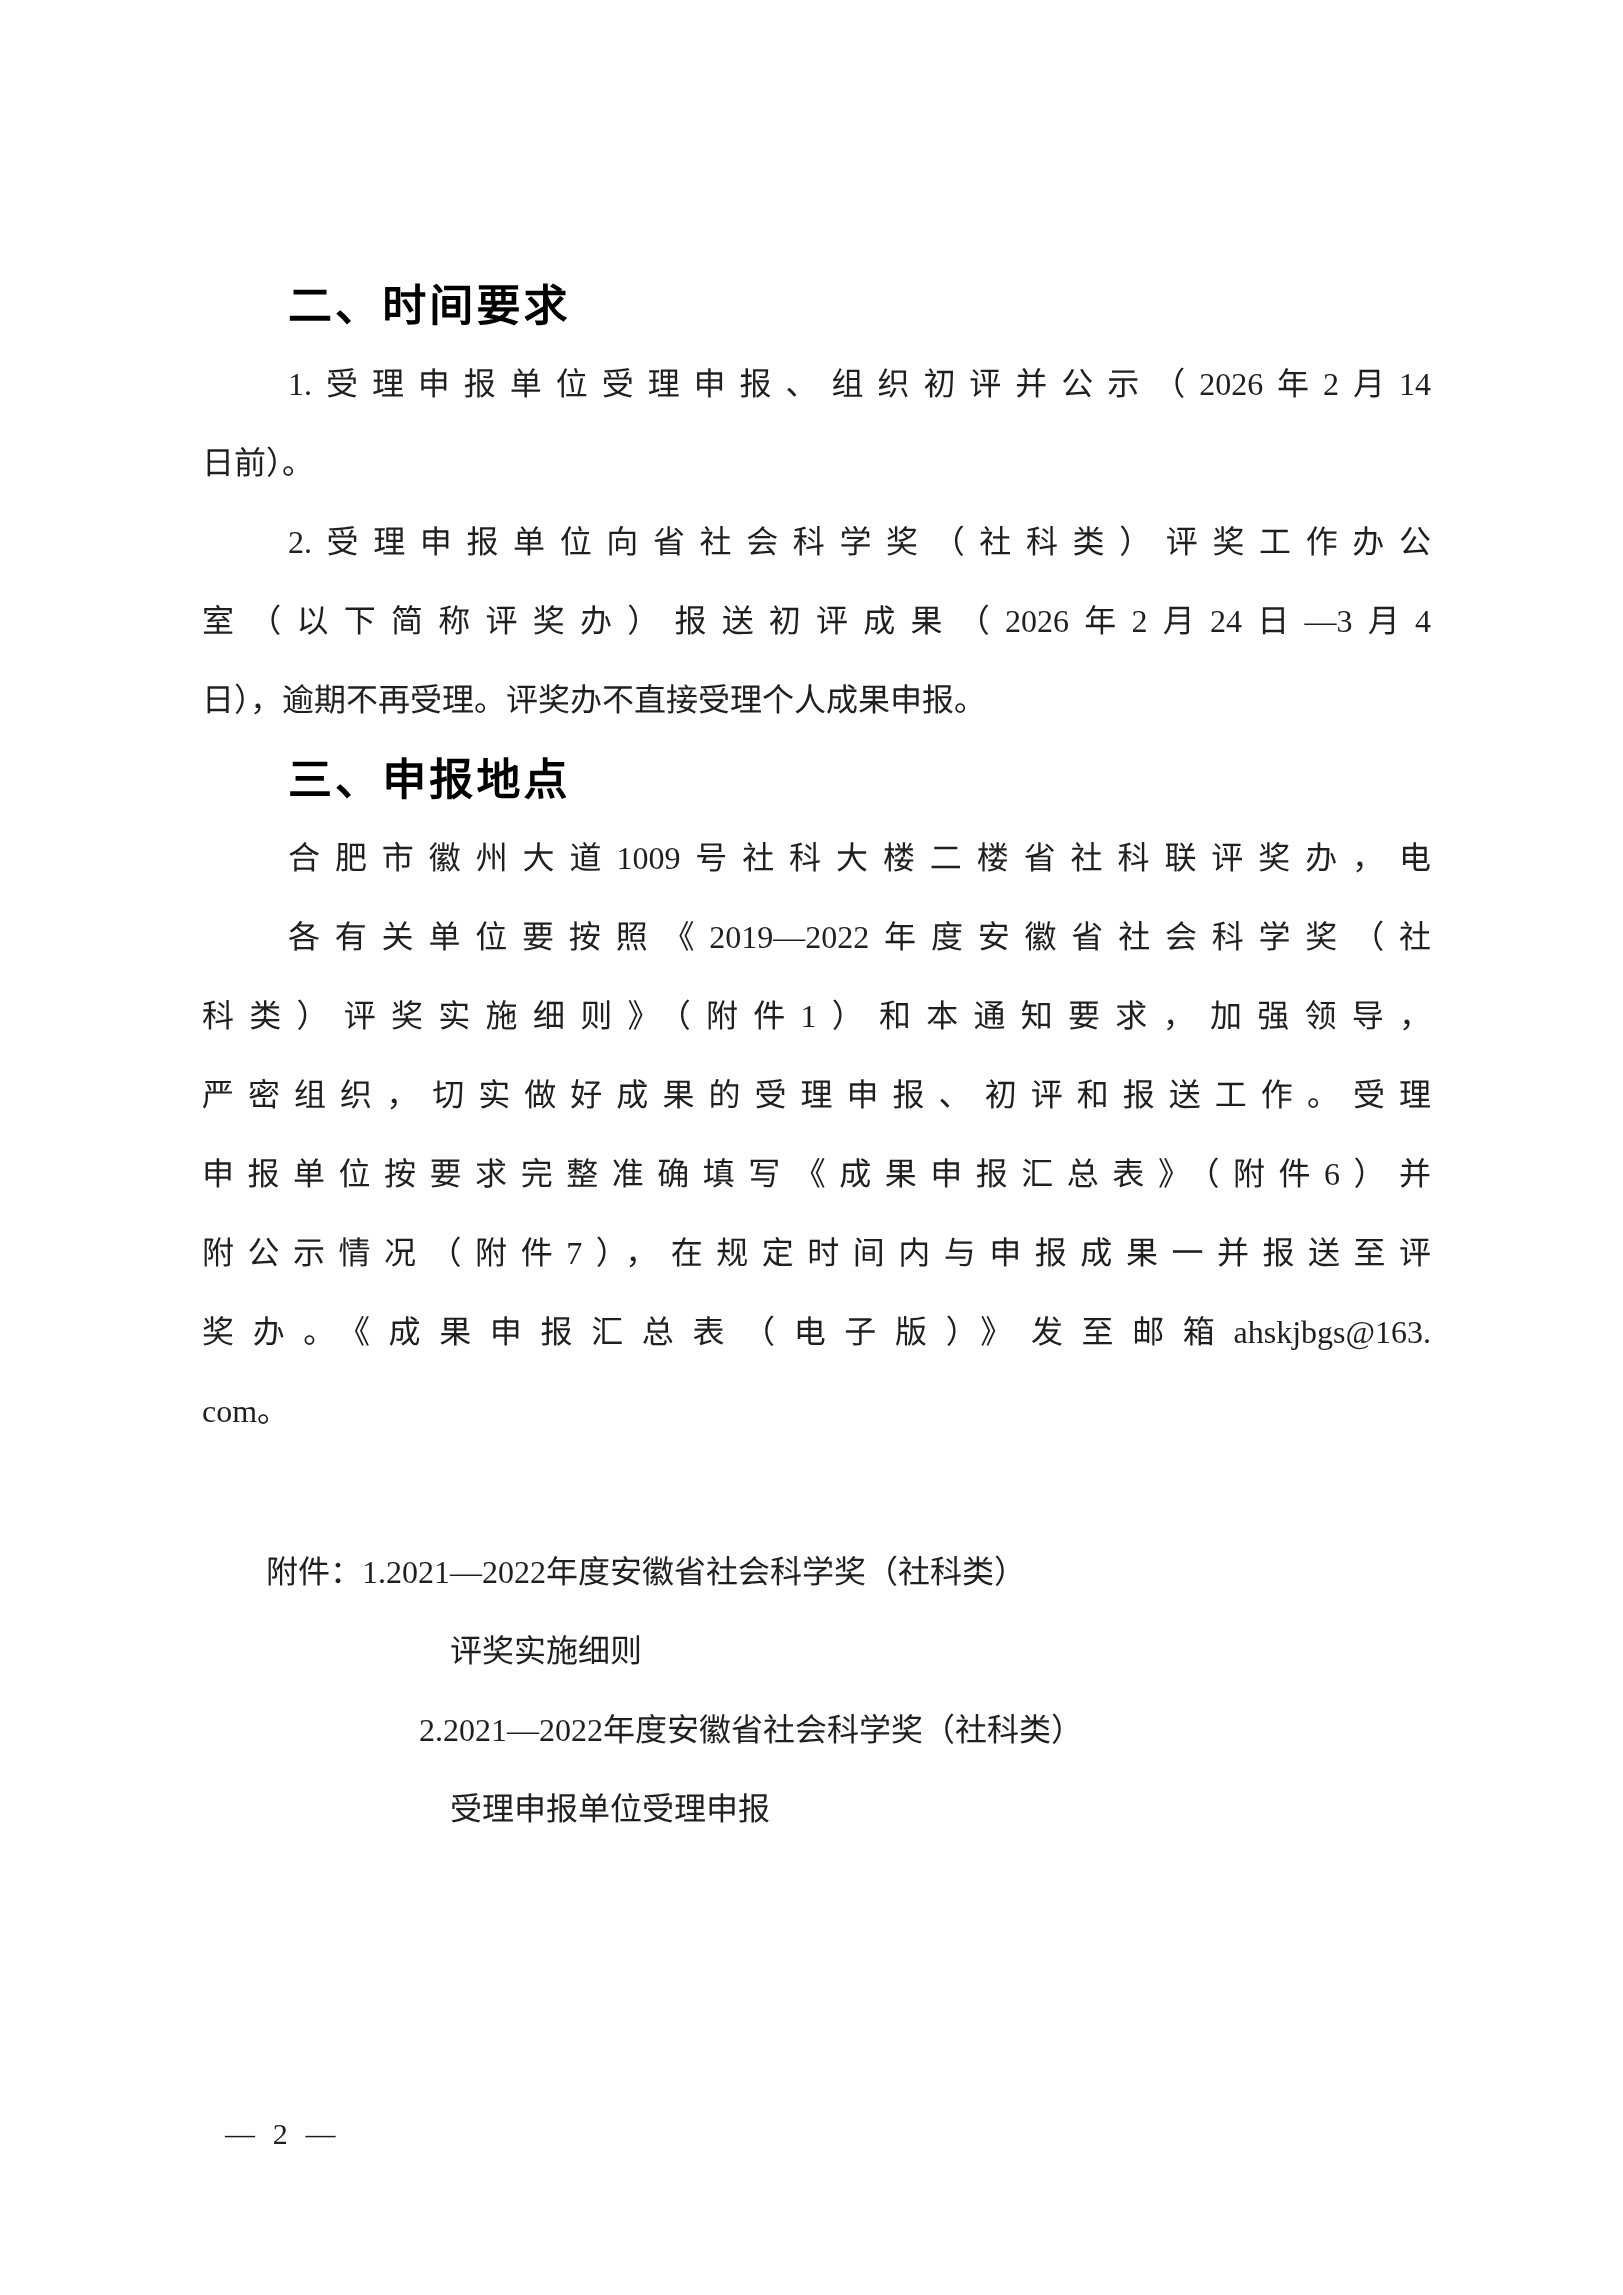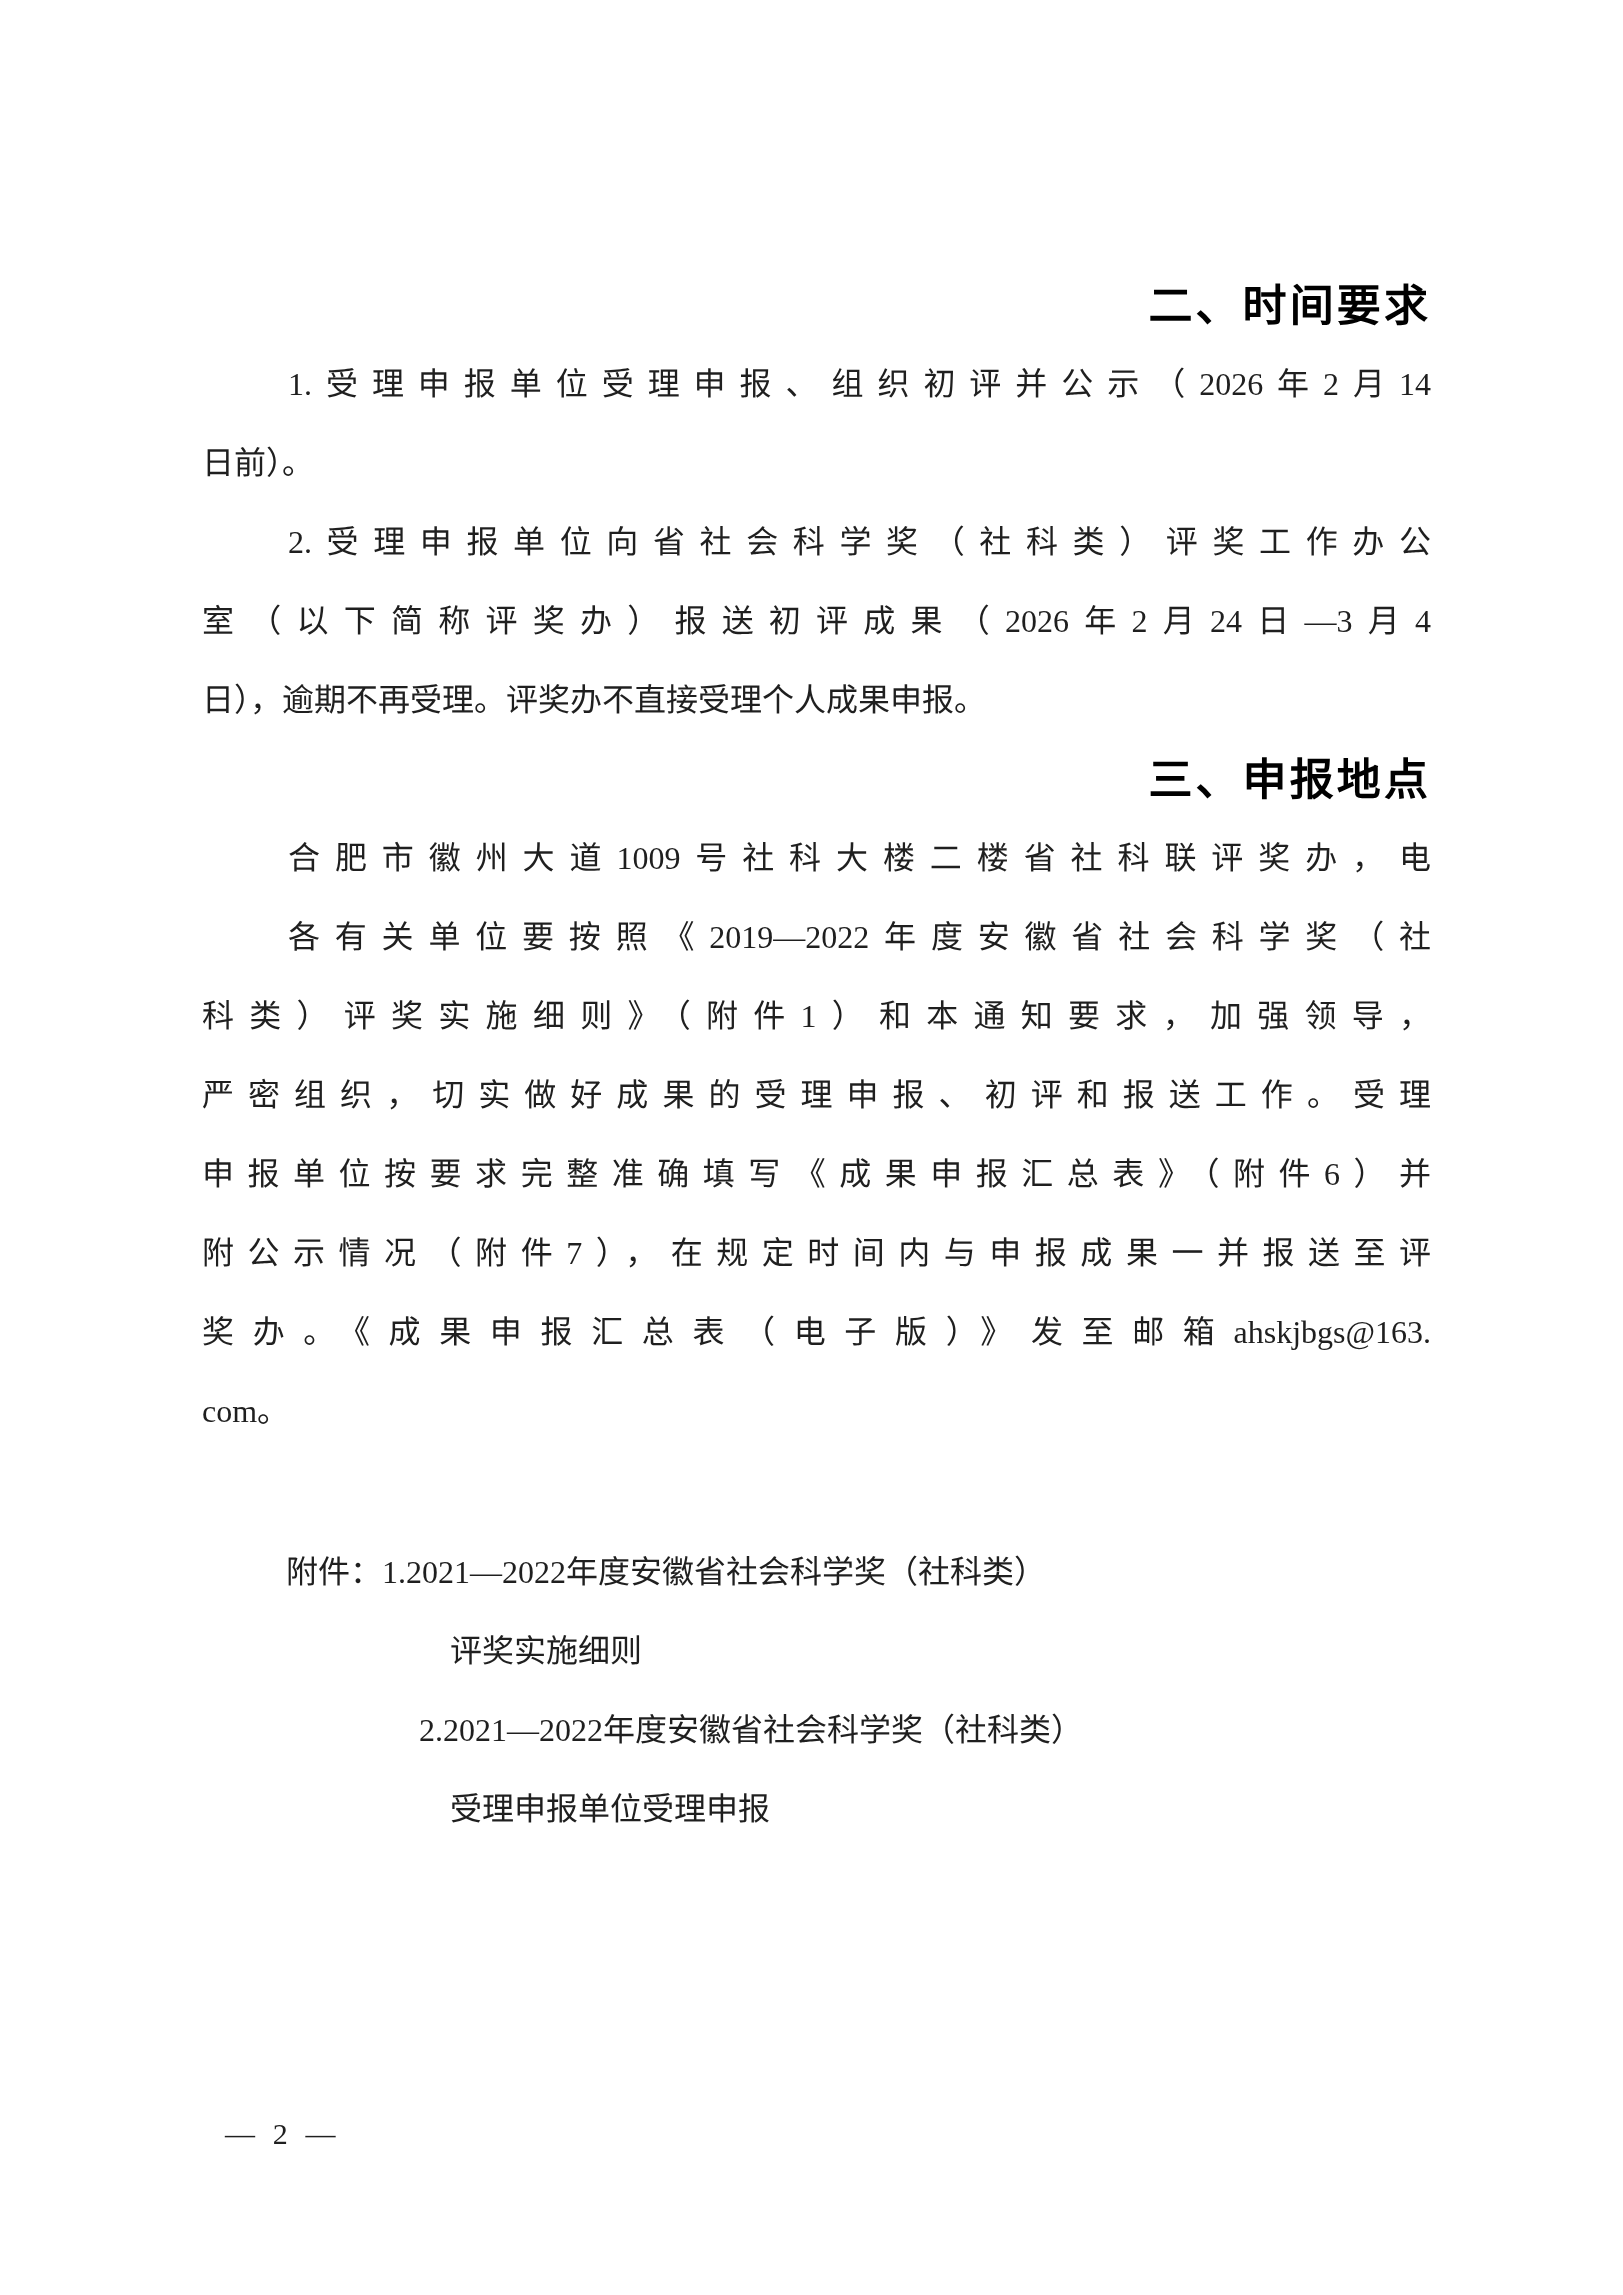--- a/index.html
+++ b/index.html
@@ -34,26 +34,25 @@
   .ind {
     text-indent: 86px;
   }
   .heading {
     font-family: "Liberation Sans", "DejaVu Sans", sans-serif;
     font-weight: bold;
     font-size: 44px;
     letter-spacing: 3.1px;
     color: #000000;
     text-indent: 86px;
-    text-align: right;
   }
   .spacer {
     height: 82px;
   }
-  .att-first { margin-left: 84px; }
+  .att-first { margin-left: 64px; }
   .att-num   { margin-left: 217px; }
   .att-cont  { margin-left: 248px; }
   .footer {
     position: absolute;
     left: 225px;
     top: 2117px;
     font-size: 30px;
     letter-spacing: 5.1px;
     color: #1f1f1f;
     font-family: "Liberation Serif", "DejaVu Serif", serif;

